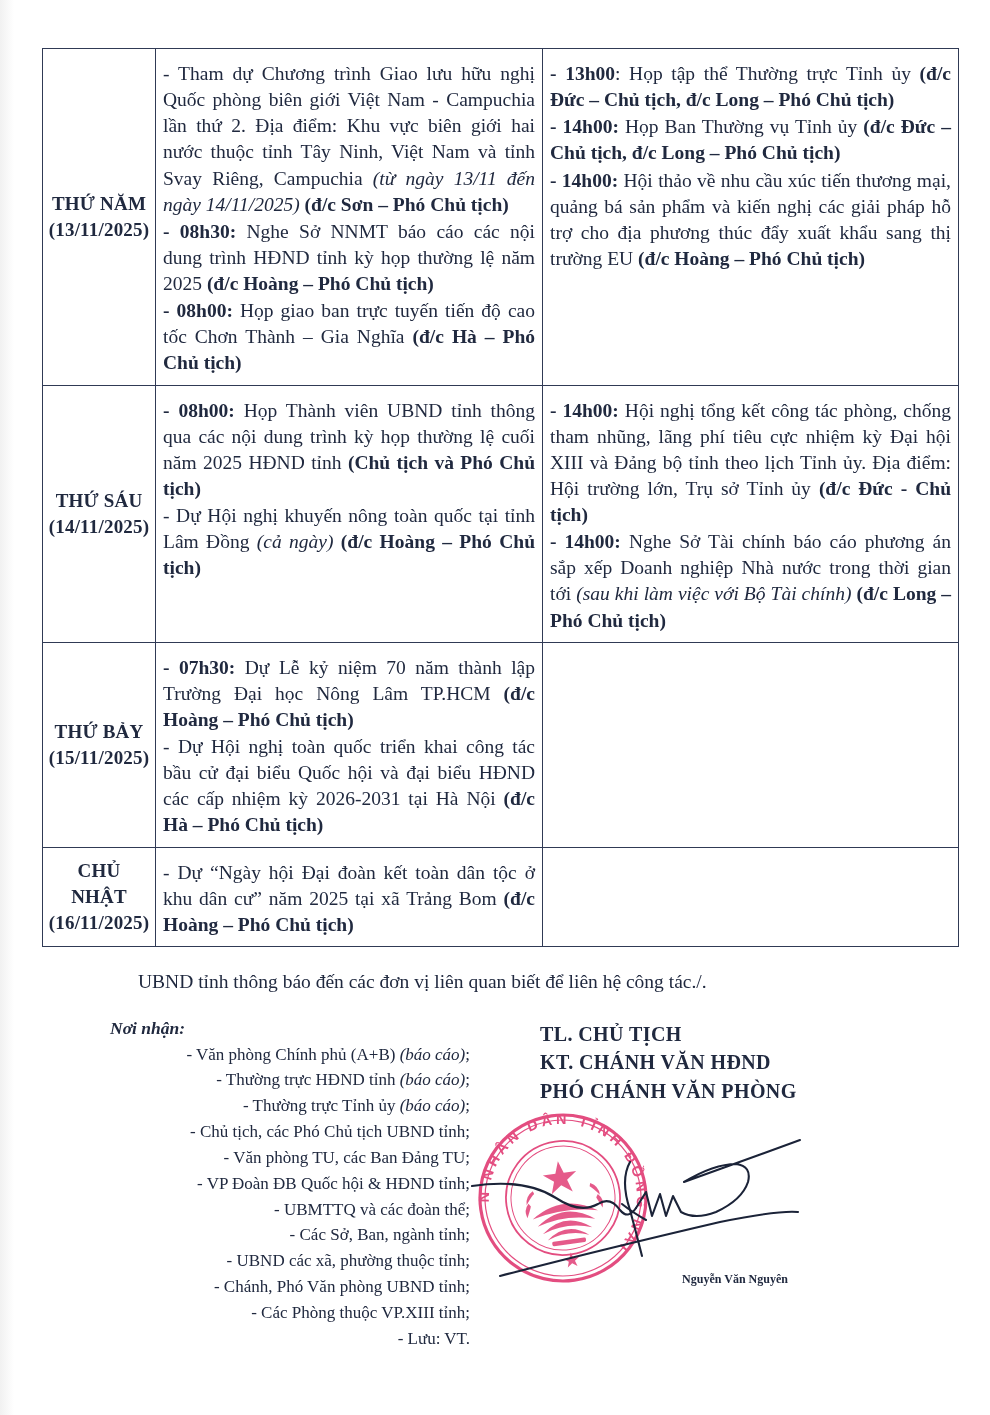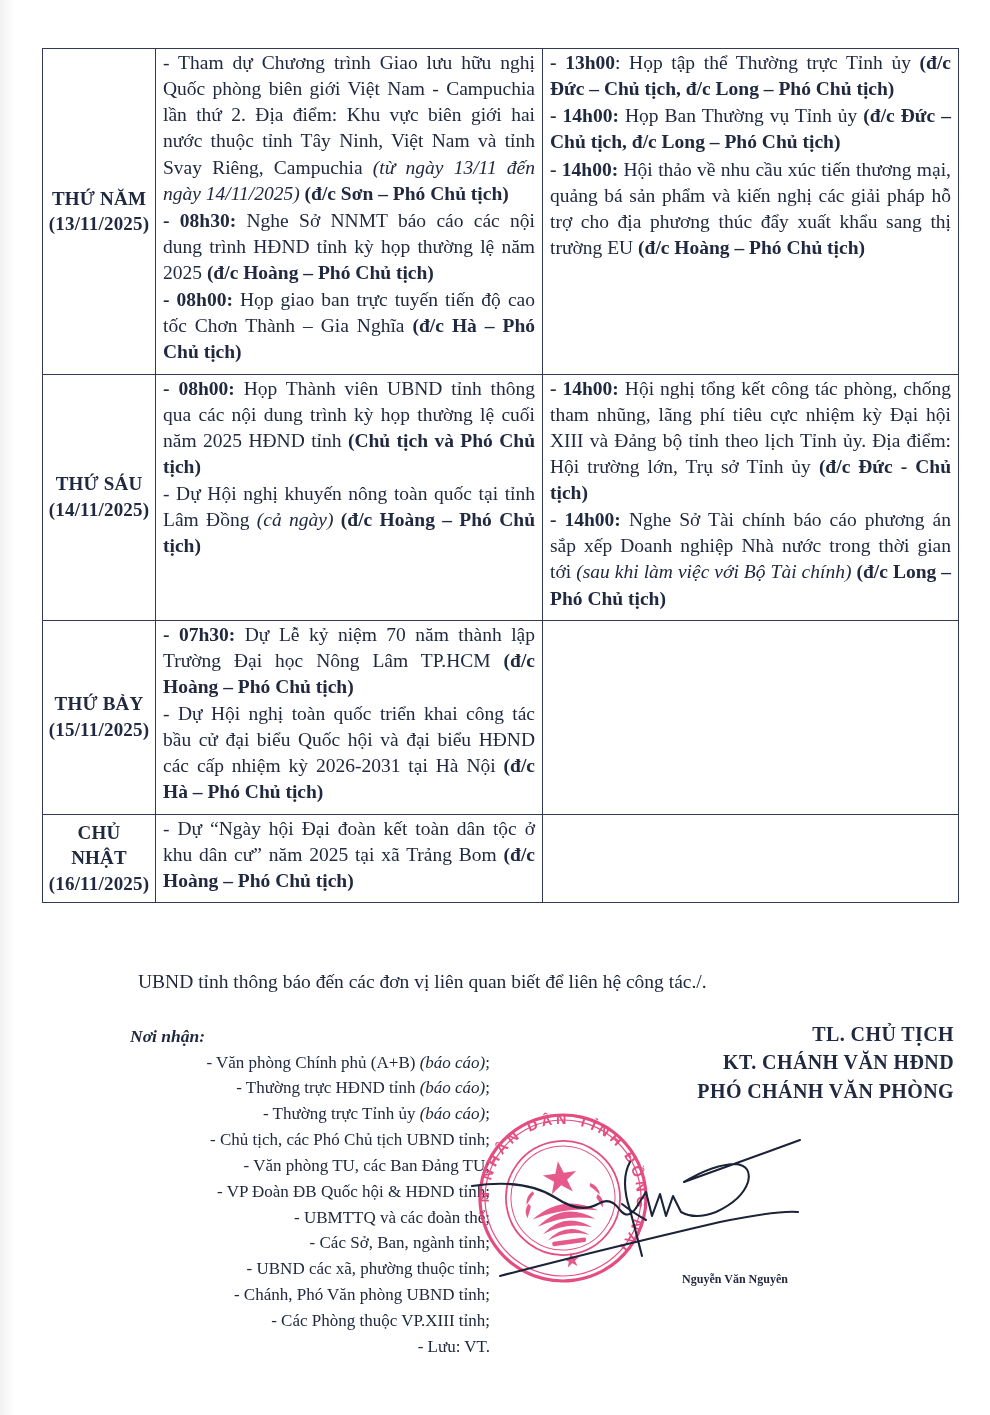--- a/index.html
+++ b/index.html
@@ -29,21 +29,21 @@
     position: absolute;
     left: 42px;
     top: 48px;
     width: 916px;
     border-collapse: collapse;
     table-layout: fixed;
   }
   .schedule-table td {
     border: 1.5px solid #303a55;
     vertical-align: top;
-    padding: 1px 7px 8px 7px;
+    padding: 12px 7px 8px 7px;
     font-size: 19.5px;
     line-height: 1.34;
   }
   .col-day   { width: 113px; }
   .col-left  { width: 387px; }
   .col-right { width: 416px; }
 
   td.day-cell {
     text-align: center;
     vertical-align: middle;
@@ -73,50 +73,49 @@
     left: 138px;
     top: 968px;
     width: 740px;
     font-size: 19.5px;
     line-height: 1.4;
   }
 
   
   .recipients {
     position: absolute;
-    left: 130px;
+    left: 110px;
     top: 1015px;
     width: 360px;
     font-size: 17px;
     line-height: 1.52;
-    margin-top: 8px;
   }
   .recipients-title {
     font-weight: bold;
     font-style: italic;
     font-size: 17.5px;
     margin-bottom: 0px;
   }
   .recipients ul {
     list-style: none;
     margin: 0;
     padding: 0;
     text-align: right;
   }
   .recipients li {
     white-space: nowrap;
   }
 
   
   .signature-block {
     position: absolute;
-    left: 564px;
+    left: 540px;
     top: 1020px;
     width: 390px;
-    text-align: right;
+    text-align: left;
   }
   .sig-line {
     font-weight: bold;
     font-size: 20px;
     line-height: 1.42;
     letter-spacing: 0.4px;
     white-space: nowrap;
   }
   .signer-name {
     position: absolute;

